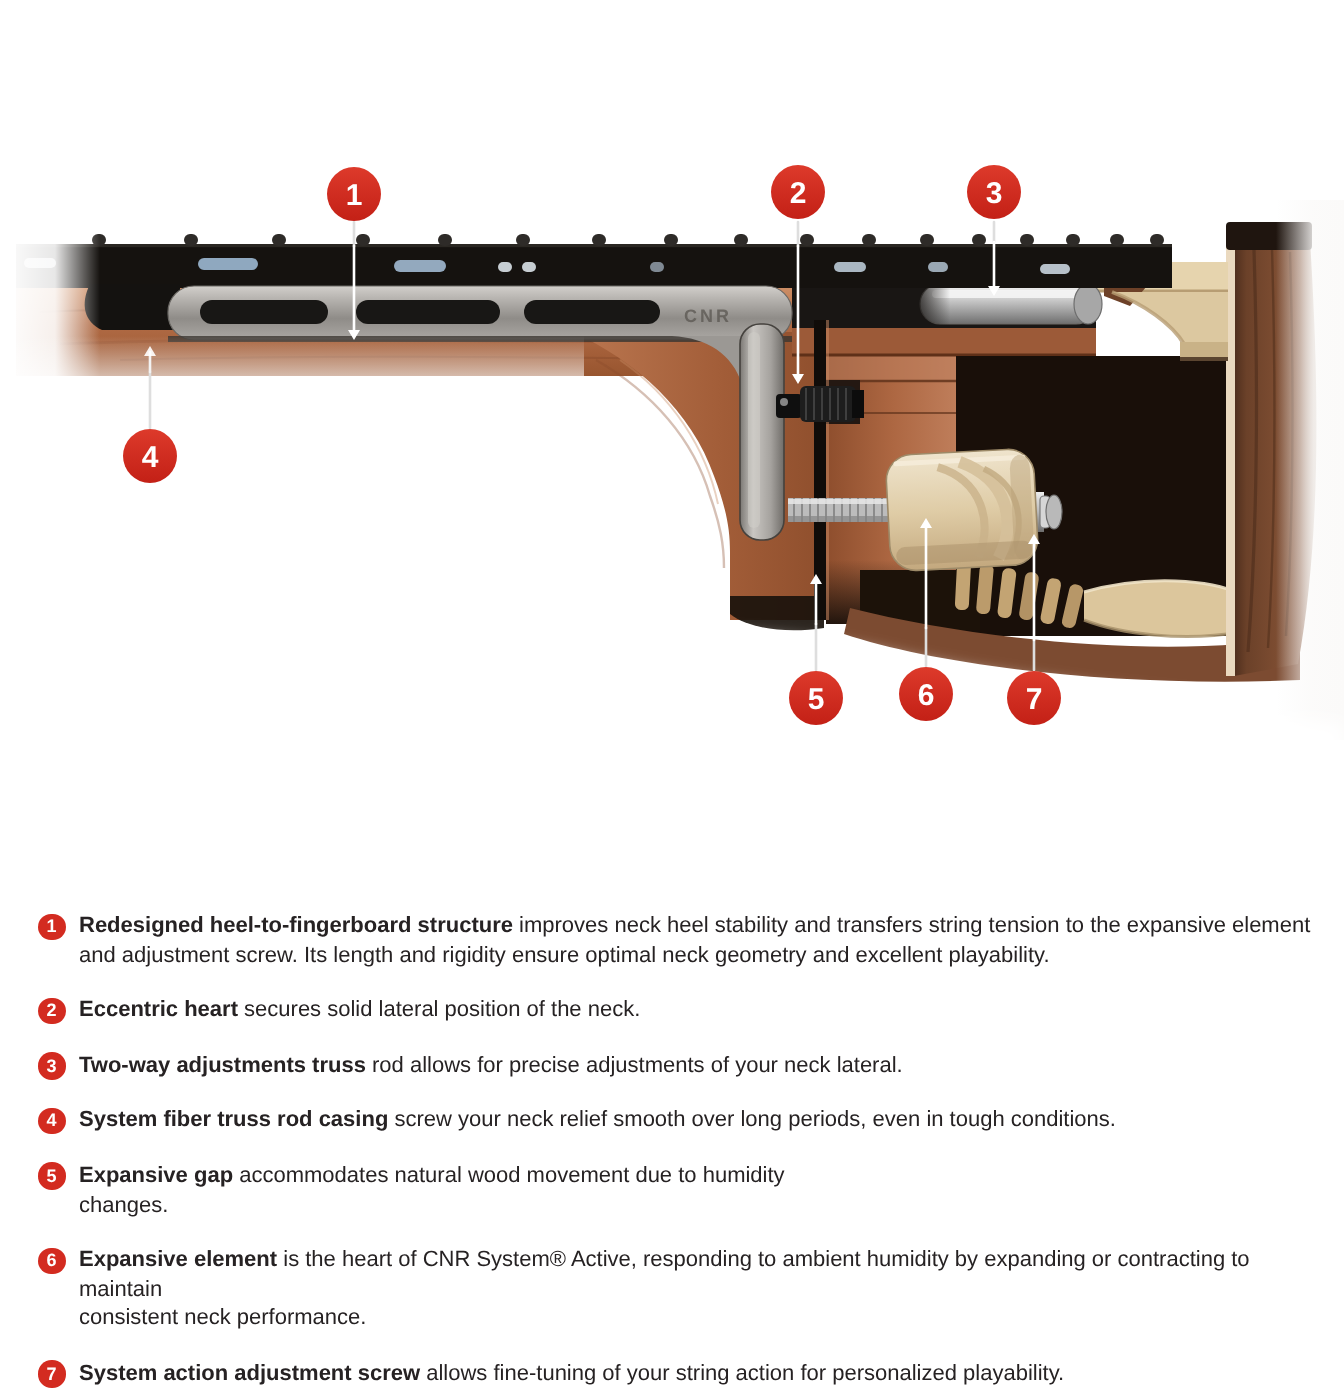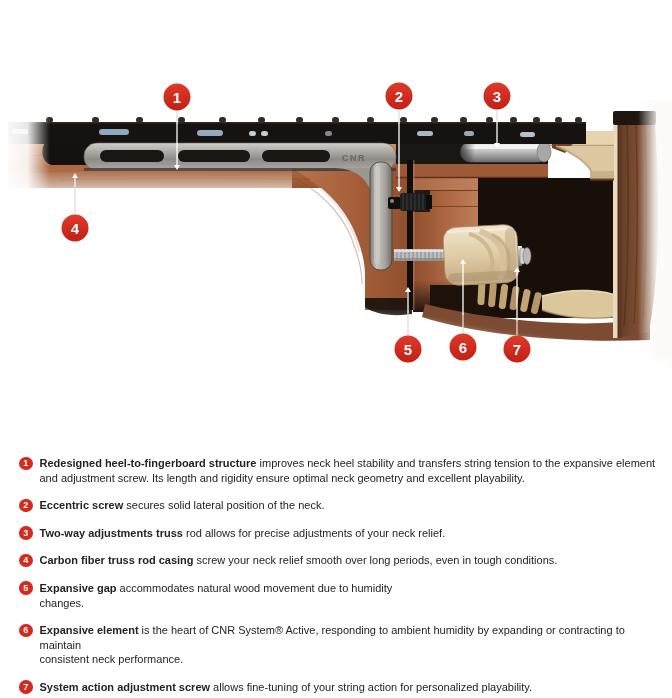--- a/index.html
+++ b/index.html
@@ -381,29 +381,29 @@
   </div>
 
   <div class="legend">
     <div class="li">
       <span class="num">1</span>
       <span class="txt"><span class="bold">Redesigned heel-to-fingerboard structure</span><span class="rest"> improves neck heel stability and transfers string tension to the expansive element
 and adjustment screw. Its length and rigidity ensure optimal neck geometry and excellent playability.</span></span>
     </div>
     <div class="li">
       <span class="num">2</span>
-      <span class="txt"><span class="bold">Eccentric screw</span><span class="rest"> secures solid lateral position of the neck.</span></span>
+      <span class="txt"><span class="bold">Eccentric heart</span><span class="rest"> secures solid lateral position of the neck.</span></span>
     </div>
     <div class="li">
       <span class="num">3</span>
-      <span class="txt"><span class="bold">Two-way adjustments truss</span><span class="rest"> rod allows for precise adjustments of your neck relief.</span></span>
+      <span class="txt"><span class="bold">Two-way adjustments truss</span><span class="rest"> rod allows for precise adjustments of your neck lateral.</span></span>
     </div>
     <div class="li">
       <span class="num">4</span>
-      <span class="txt"><span class="bold">Carbon fiber truss rod casing</span><span class="rest"> screw your neck relief smooth over long periods, even in tough conditions.</span></span>
+      <span class="txt"><span class="bold">System fiber truss rod casing</span><span class="rest"> screw your neck relief smooth over long periods, even in tough conditions.</span></span>
     </div>
     <div class="li">
       <span class="num">5</span>
       <span class="txt"><span class="bold">Expansive gap</span><span class="rest"> accommodates natural wood movement due to humidity
 changes.</span></span>
     </div>
     <div class="li">
       <span class="num">6</span>
       <span class="txt"><span class="bold">Expansive element</span><span class="rest"> is the heart of CNR System® Active, responding to ambient humidity by expanding or contracting to maintain
 consistent neck performance.</span></span>

